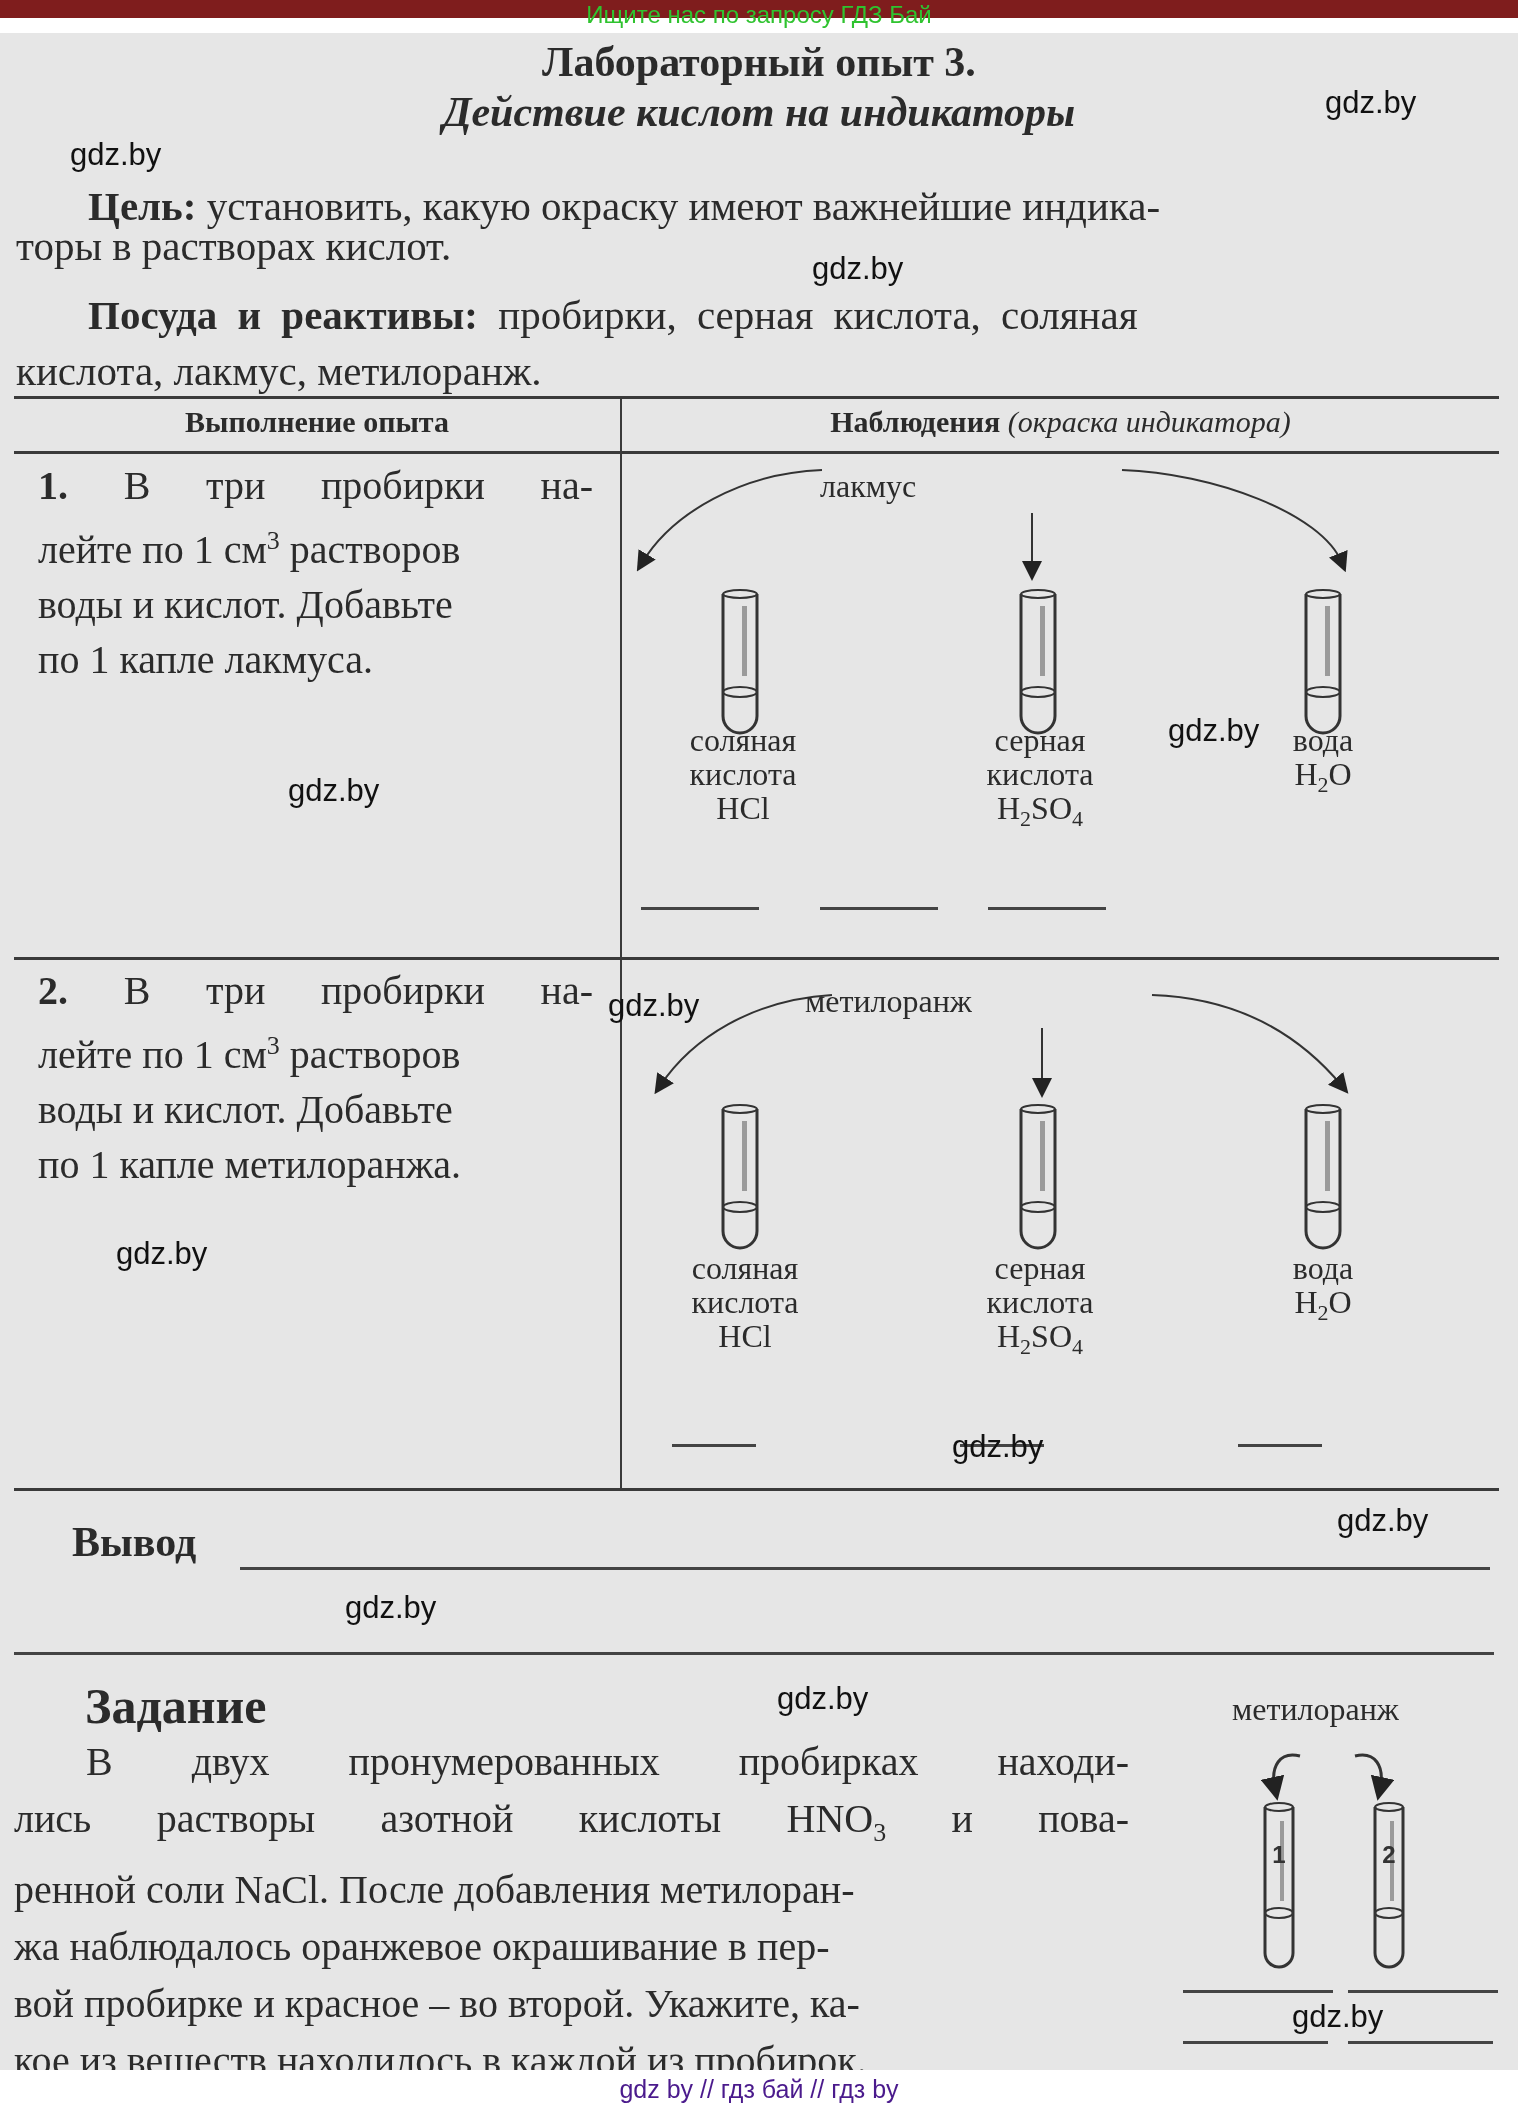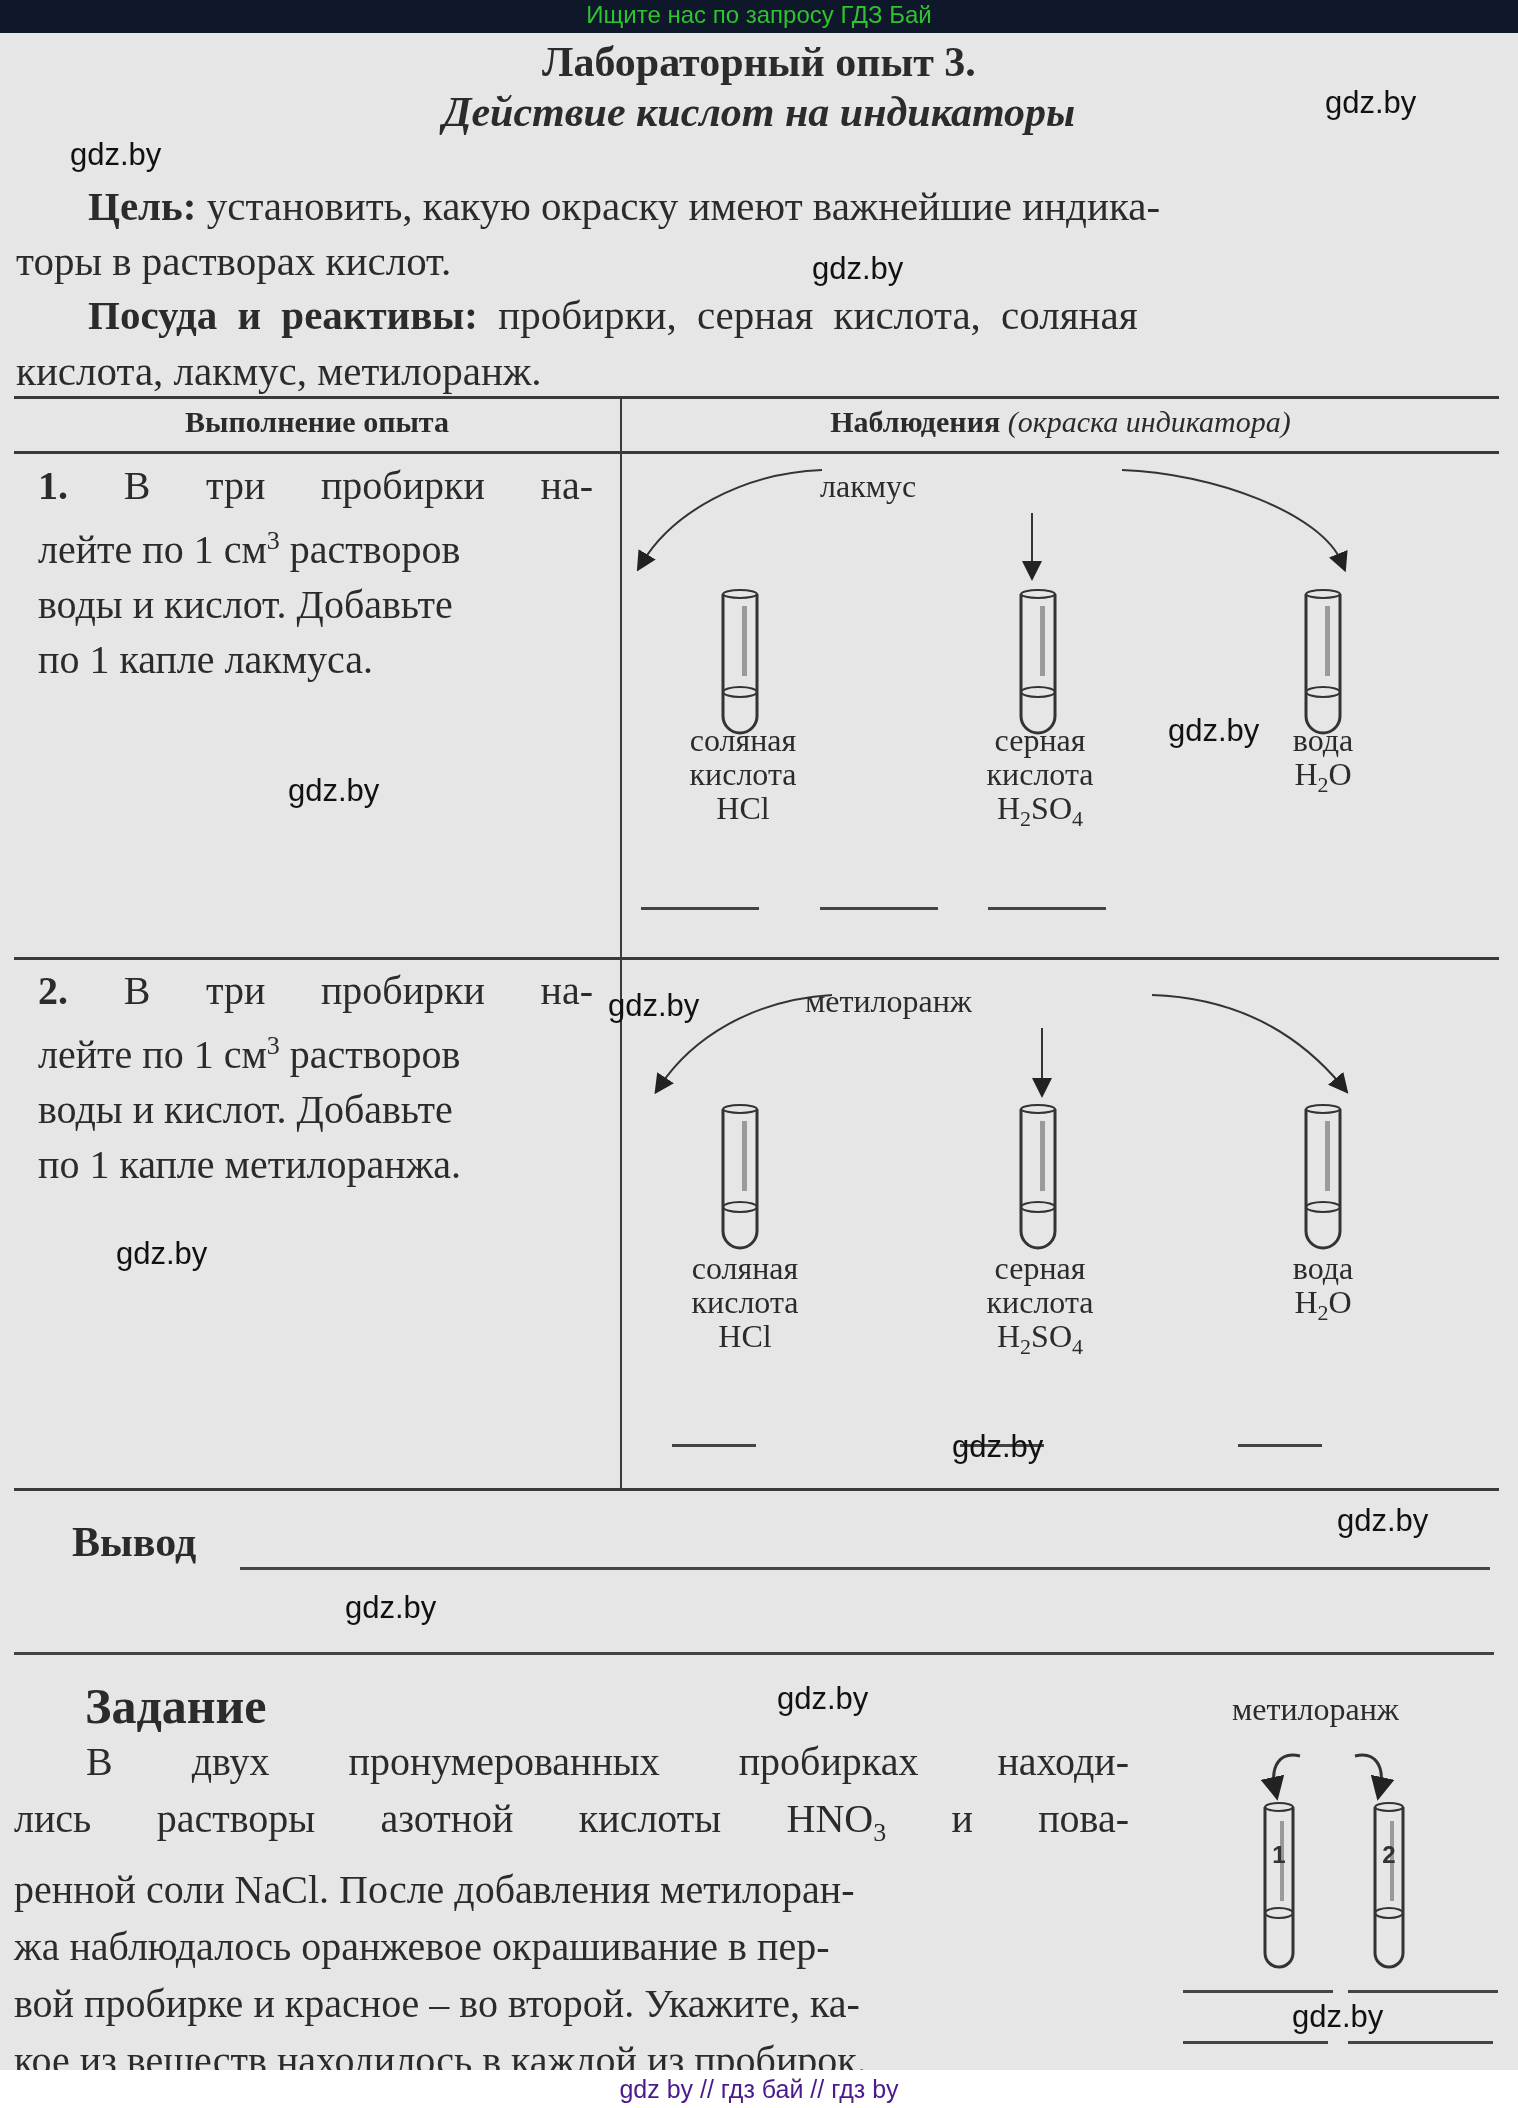--- a/index.html
+++ b/index.html
@@ -1,18 +1,18 @@
 <!DOCTYPE html>
 <html><head>
 <meta charset="utf-8">
 <style>
   html, body { margin:0; padding:0; }
   body { width:1518px; height:2108px; position:relative; background:#ffffff; overflow:hidden;
          font-family:"Liberation Serif","DejaVu Serif",serif; color:#2b2b2b; }
-  .topbar { position:absolute; left:0; top:0; width:1518px; height:33px; background:#0f172a;
+  .topbar { position:absolute; left:0; top:0; width:1518px; height:18px; background:#7f1d1d;
             text-align:center; font-family:"Liberation Sans","DejaVu Sans",sans-serif;
             font-size:24px; color:#2fc32f; line-height:30px; }
   .page { position:absolute; left:0; top:33px; width:1518px; height:2037px; background:#e6e6e6; }
   .bottombar { position:absolute; left:0; top:2070px; width:1518px; height:38px; background:#fff;
                text-align:center; font-family:"Liberation Sans","DejaVu Sans",sans-serif;
                font-size:25px; color:#4a1a8c; line-height:38px; }
   .abs { position:absolute; }
   .title { font-weight:bold; font-size:42px; width:1518px; text-align:center; left:0; }
   .subtitle { font-weight:bold; font-style:italic; font-size:42px; width:1518px; text-align:center; left:0; }
   .para { font-size:41px; line-height:56px; }
@@ -32,21 +32,21 @@
 <div class="topbar">Ищите нас по запросу ГДЗ Бай</div>
 
 <div class="page">
 
   <div class="abs title" style="top:5px;">Лабораторный опыт 3.</div>
   <div class="abs subtitle" style="top:55px;">Действие кислот на индикаторы</div>
 
   <div class="abs para" style="left:88px; top:145px; width:1410px;">
     <span class="bold">Цель:</span><span> установить, какую окраску имеют важнейшие индика-</span>
   </div>
-  <div class="abs para" style="left:16px; top:200px;">торы в растворах кислот.</div>
+  <div class="abs para" style="left:16px; top:185px;">торы в растворах кислот.</div>
 
   <div class="abs para" style="left:88px; top:254px; width:1410px; word-spacing:10px;">
     <span class="bold">Посуда и реактивы:</span><span> пробирки, серная кислота, соляная</span>
   </div>
   <div class="abs para" style="left:16px; top:310px;">кислота, лакмус, метилоранж.</div>
 
   <div class="hline" style="left:14px; top:363px; width:1485px;"></div>
   <div class="hline" style="left:14px; top:418px; width:1485px;"></div>
   <div class="hline" style="left:14px; top:924px; width:1485px;"></div>
   <div class="hline" style="left:14px; top:1455px; width:1485px;"></div>

